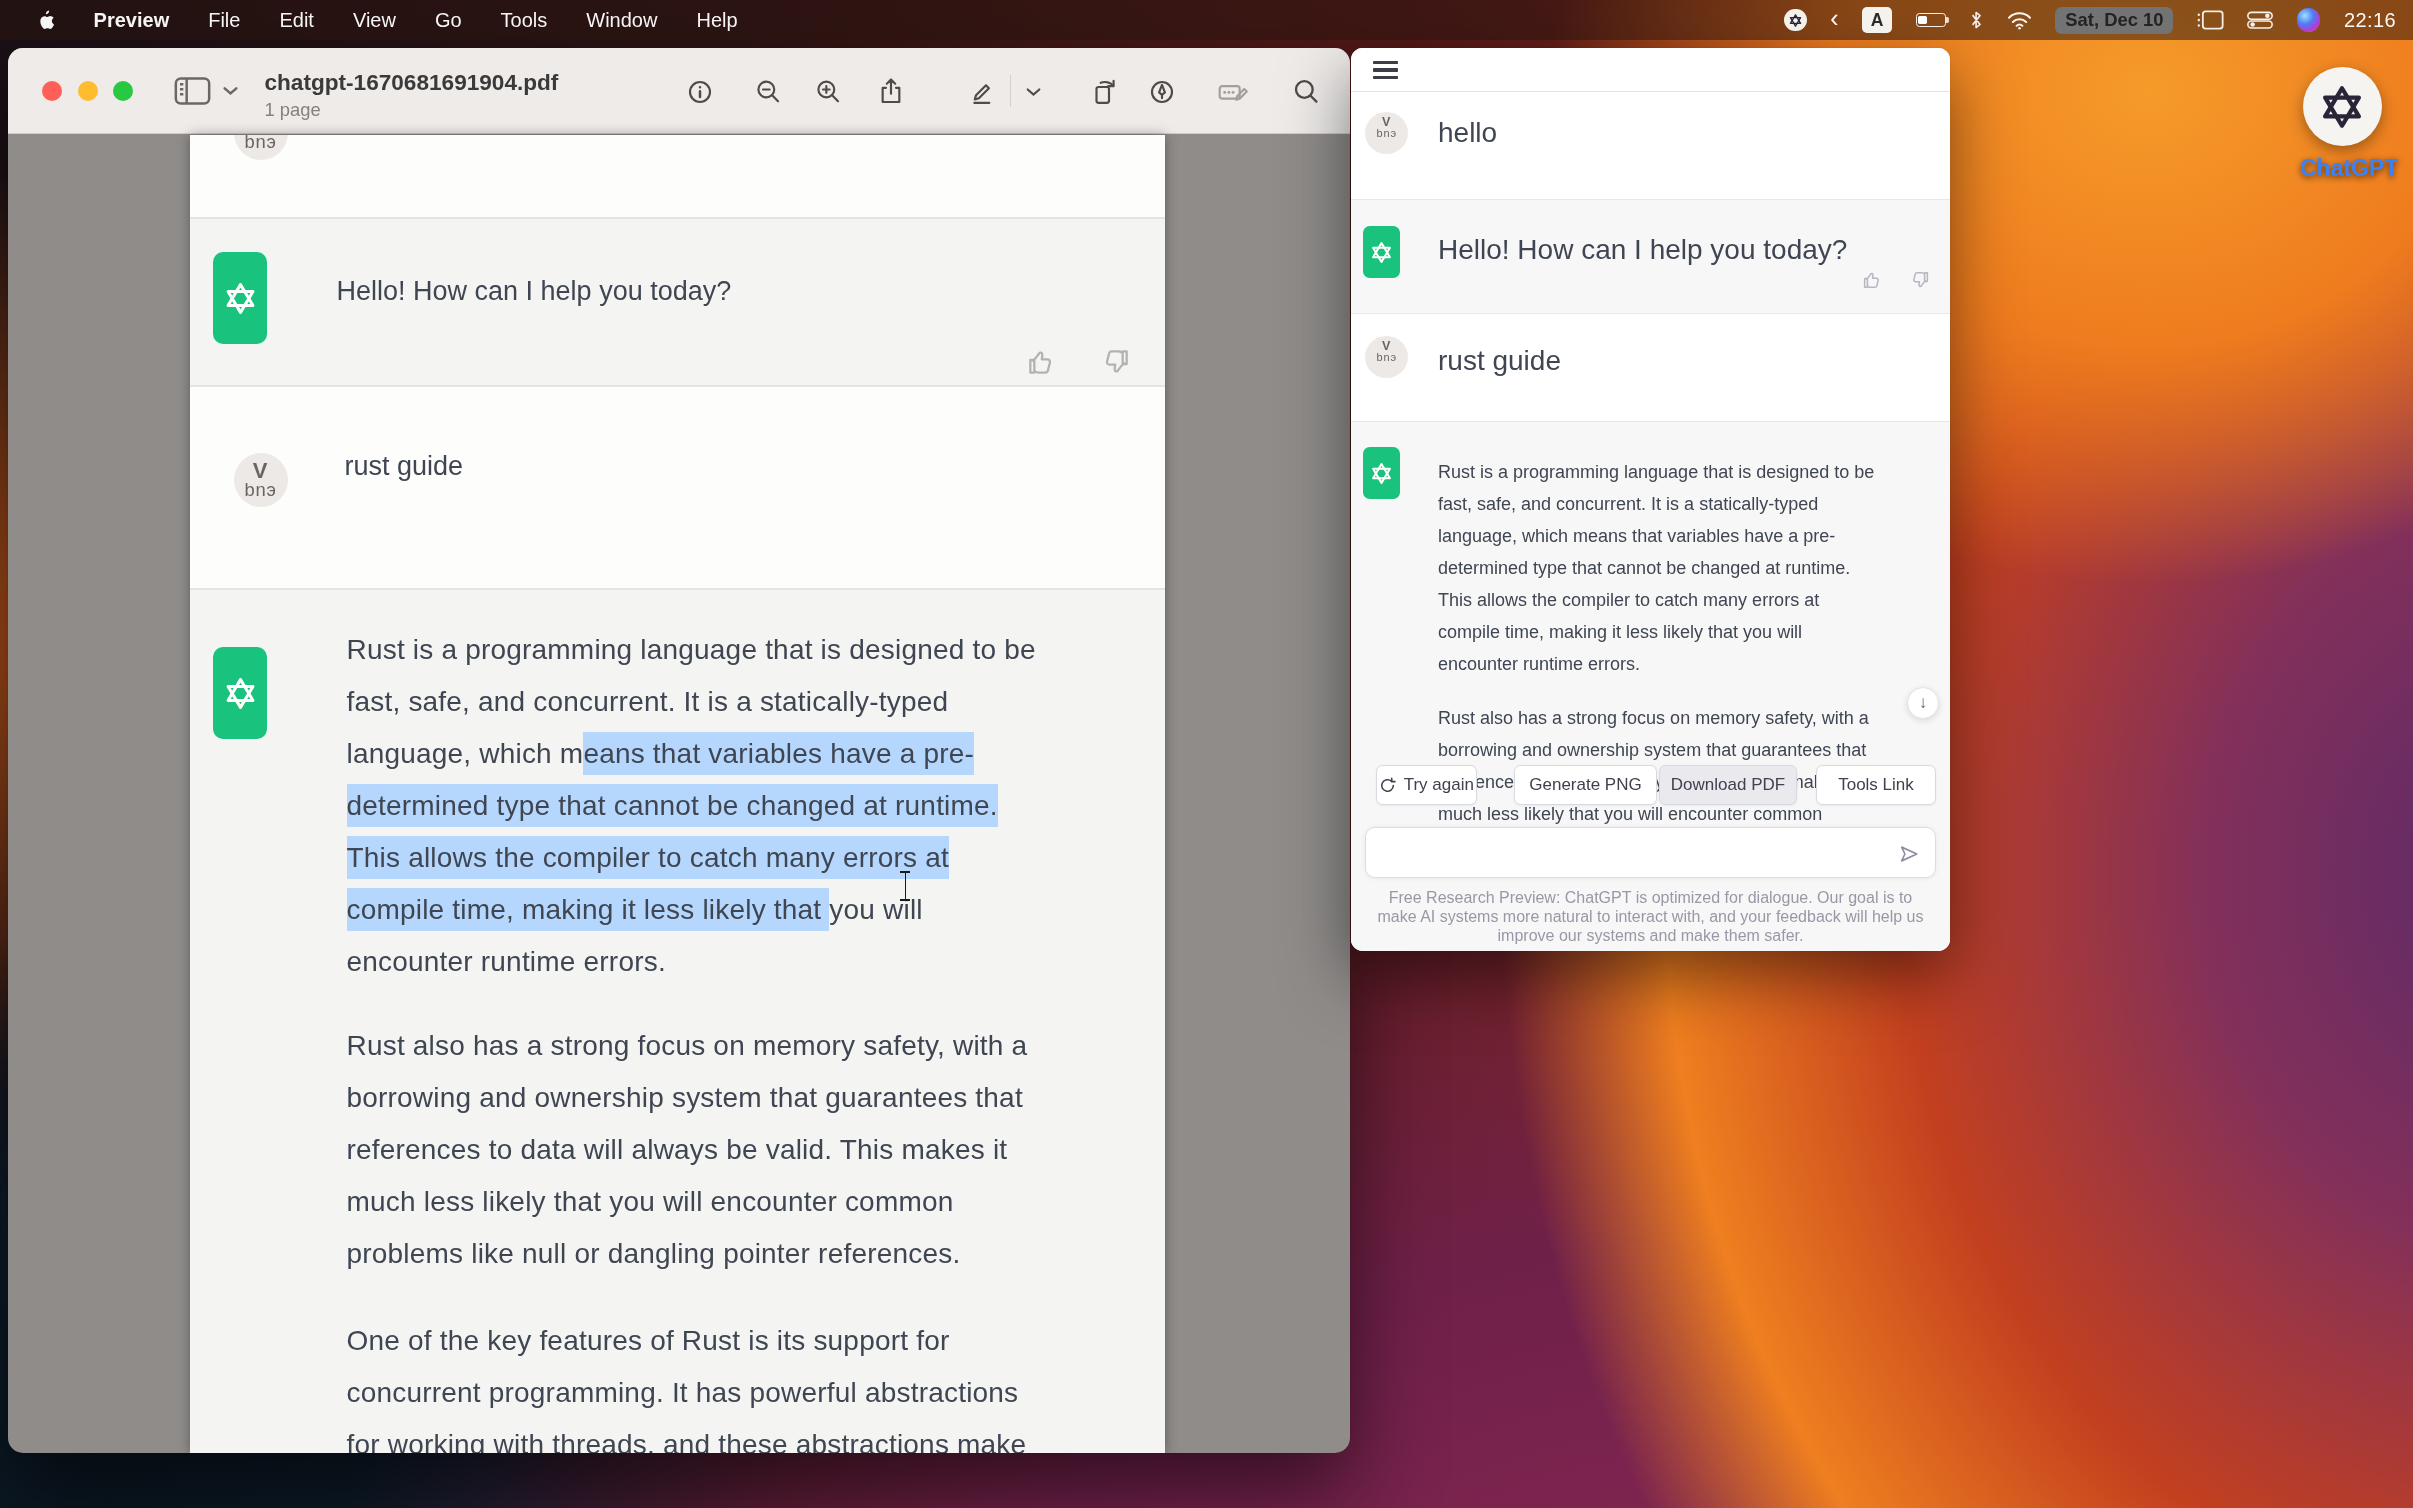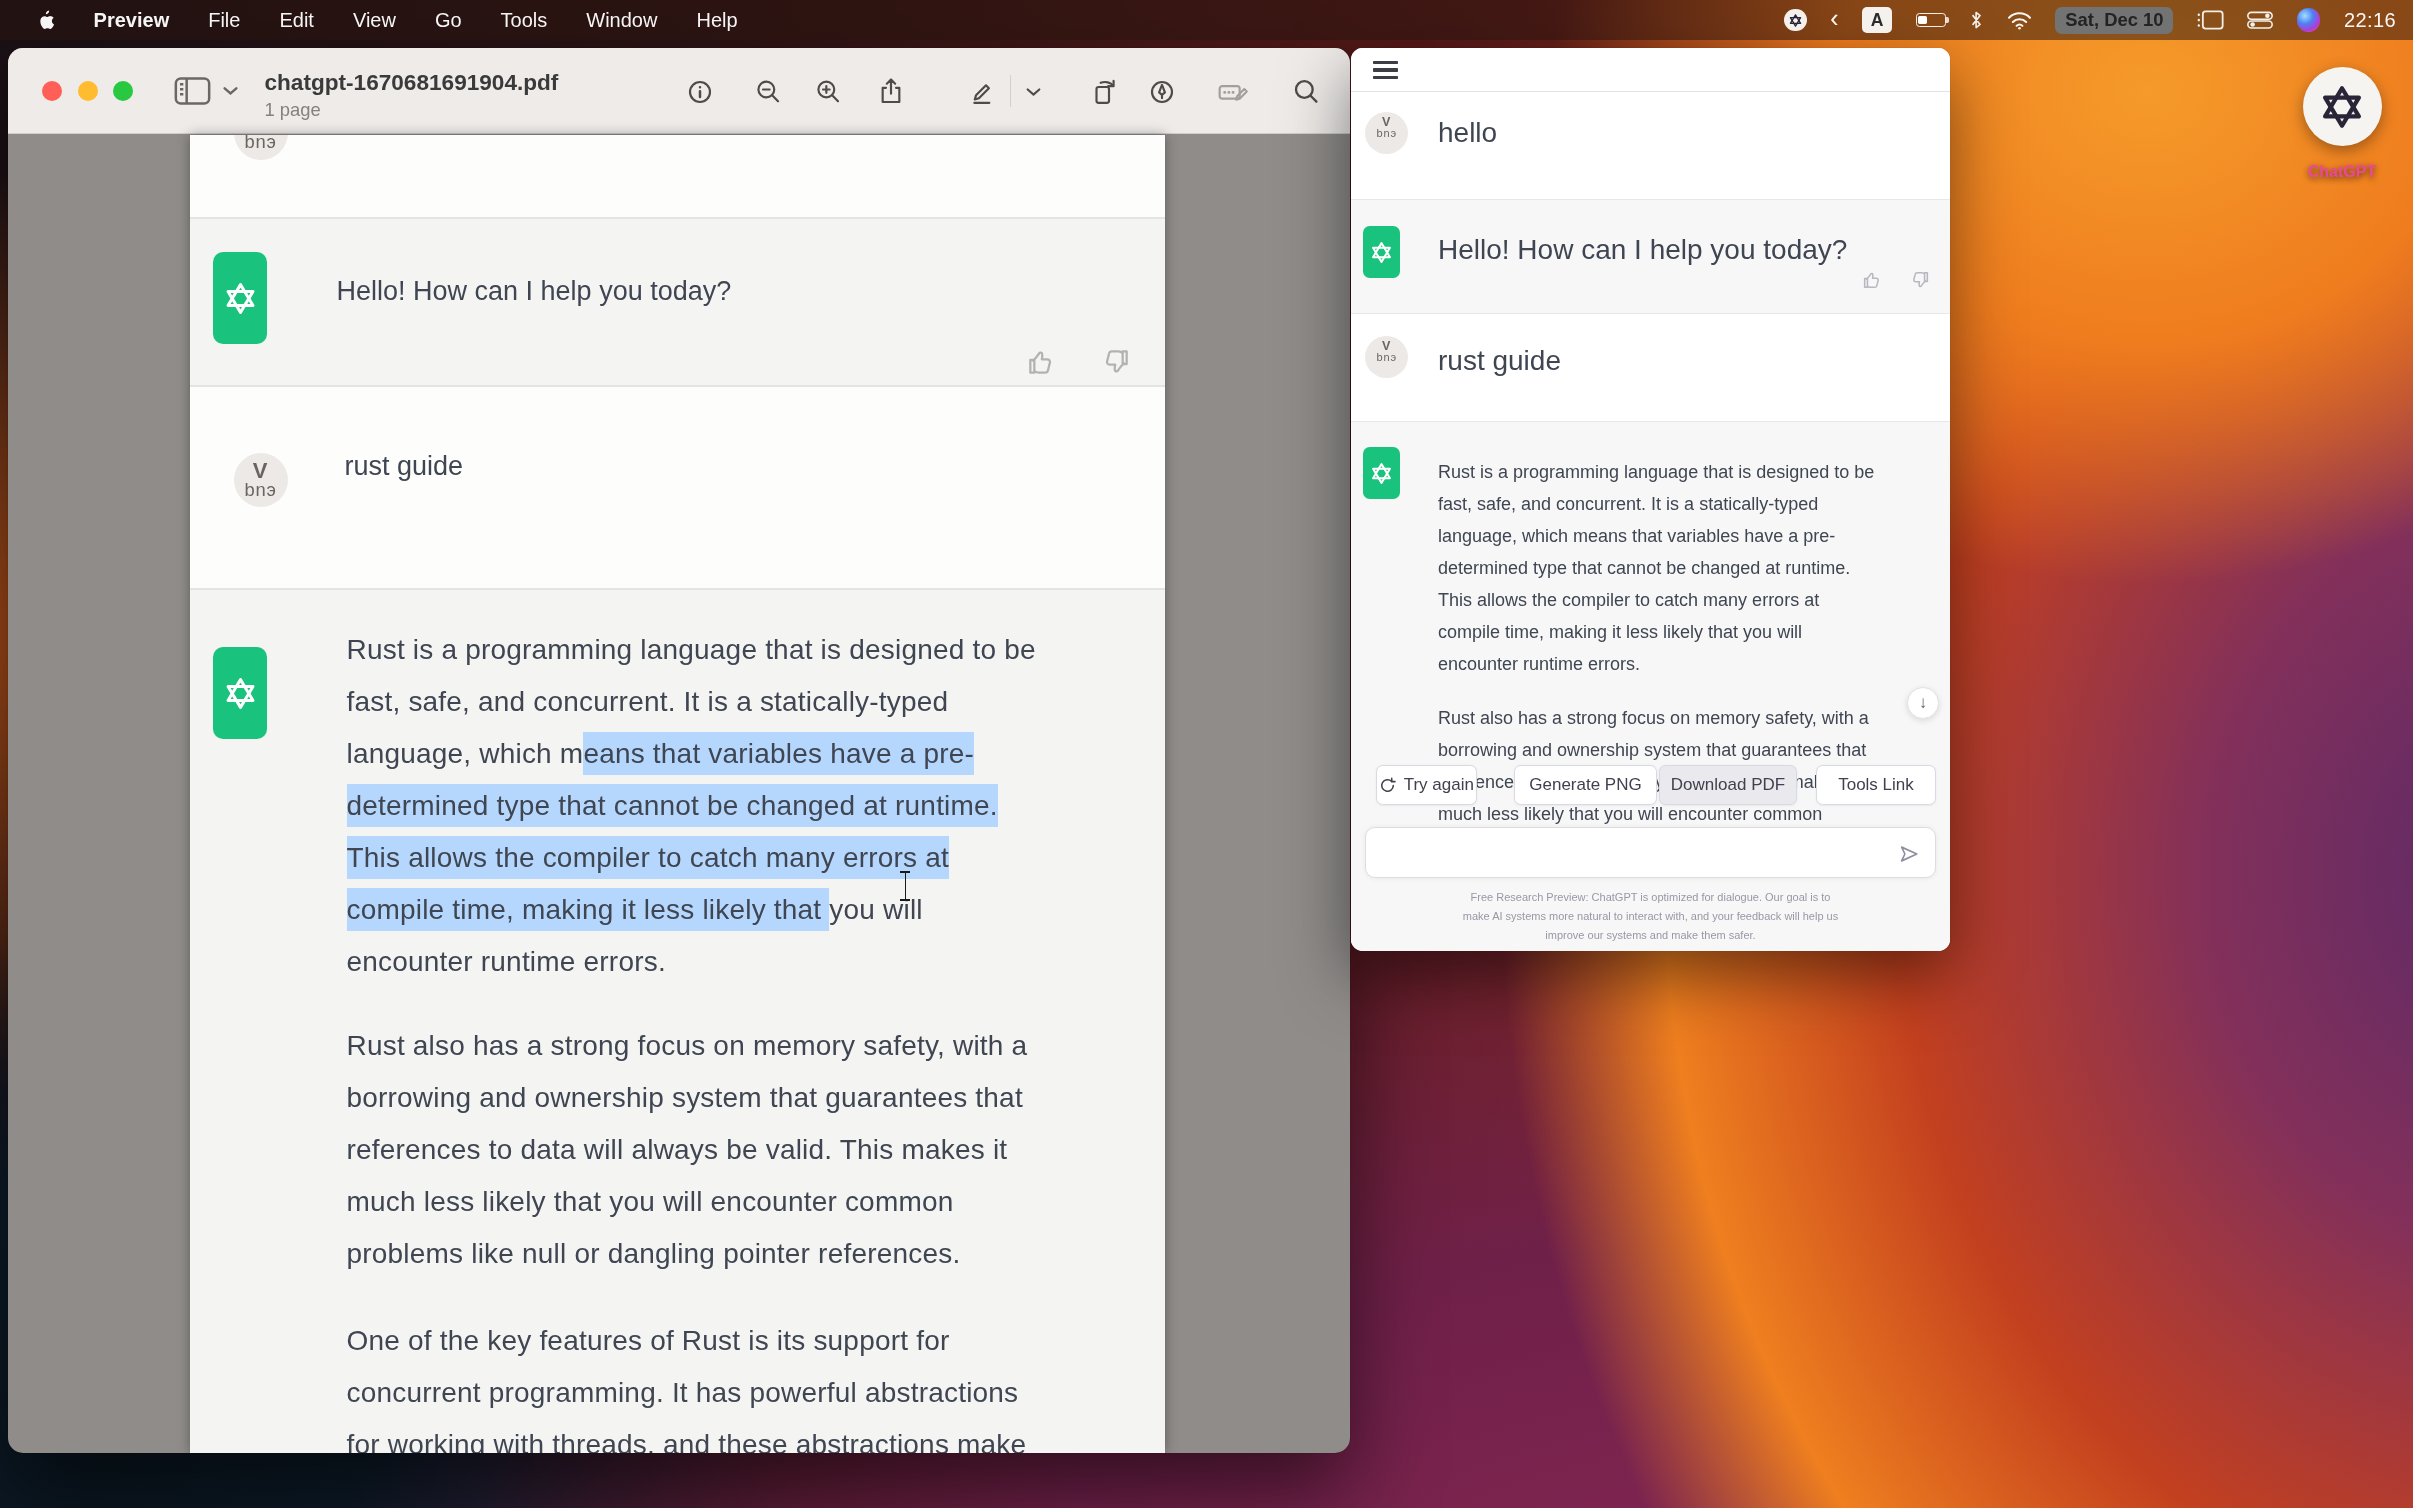--- a/index.html
+++ b/index.html
@@ -38,21 +38,21 @@
   .battery-fill { position:absolute; left:1.7px; top:1.7px; bottom:1.7px; width:9.2px; background:#fff; border-radius:1.7px; }
   .battery-tip { position:absolute; right:-4.2px; top:3.4px; width:2.5px; height:5.9px; background:rgba(255,255,255,0.8); border-radius:0 1.7px 1.7px 0; }
   .date-pill { background:#737373; color:#232323; font-size:18.4px; font-weight:700; border-radius:6.7px; padding:2.5px 10px; white-space:nowrap; }
   .siri-orb { width:23.5px; height:23.5px; border-radius:50%;
     background:radial-gradient(circle at 34% 32%, #9fe0ff 0%, #4f7df2 38%, #b23bd6 68%, #e85a8a 100%); }
   .time-label { font-size:20px; font-weight:500; letter-spacing:0.4px; }
 
   
   #desktop-icon { left:2300px; top:67px; width:84px; text-align:center; }
   #desktop-icon .circ { width:79px; height:79px; margin:0 auto; border-radius:50%; background:#f6f4f1; display:flex; align-items:center; justify-content:center; box-shadow:0 5px 15px rgba(0,0,0,0.35); }
-  #desktop-icon .lbl { margin-top:17px; color:#ec4899; font-size:16px; font-weight:700; text-shadow:0 1.7px 6.7px rgba(0,0,0,0.65); }
+  #desktop-icon .lbl { margin-top:9px; color:#3b82f6; font-size:23px; font-weight:700; text-shadow:0 1.7px 6.7px rgba(0,0,0,0.65); }
 
   
   #preview-win { left:7.5px; top:48px; width:1342px; height:1405px; border-radius:15px; overflow:hidden;
     background:#8f8c8a; box-shadow:0 38px 84px rgba(0,0,0,0.55), 0 0 0.8px rgba(0,0,0,0.5); }
   #pv-titlebar { position:absolute; left:0; top:0; width:100%; height:86px; background:#eeebe9; border-bottom:0.8px solid #cfccc9; }
   .tl { position:absolute; top:33px; width:20px; height:20px; border-radius:50%; }
   .tl.red { left:34px; background:#ff5f57; } .tl.yellow { left:70px; background:#febc2e; } .tl.green { left:105px; background:#28c840; }
   #pv-sidebar-btn { position:absolute; left:166px; top:28px; display:flex; align-items:center; gap:11.7px; color:#6b6864; }
   #pv-title-block { position:absolute; left:257px; top:22px; }
   #pv-title { font-size:22.6px; font-weight:700; color:#3a3a3a; }
@@ -98,21 +98,21 @@
     border:0.8px solid #e2e2e7; box-shadow:0 1.7px 6.7px rgba(0,0,0,0.12); display:flex; align-items:center; justify-content:center;
     font-size:17px; color:#5f6168; }
   #chat-buttons { position:absolute; left:0; top:717px; width:100%; height:40px; }
   .chat-btn { position:absolute; top:0; height:40px; background:#fff; border:0.8px solid #d9d9e3; border-radius:6.7px;
     font-size:17px; color:#40414f; display:flex; align-items:center; justify-content:center; gap:7.5px;
     font-family:"Liberation Sans",sans-serif; box-shadow:0 0.8px 2.5px rgba(0,0,0,0.06); }
   .chat-btn.active { background:#e9e9ee; }
   #chat-input { position:absolute; left:14.2px; top:779px; width:571px; height:51px; background:#fff; border:0.8px solid #dcdce2;
     border-radius:10px; box-shadow:0 0.8px 5px rgba(0,0,0,0.06); }
   #send-icon { position:absolute; right:15px; top:15px; }
-  #chat-footer { position:absolute; left:0; top:840px; width:100%; text-align:center; font-size:11px; line-height:19px; color:#9898a6; }
+  #chat-footer { position:absolute; left:0; top:840px; width:100%; text-align:center; font-size:16px; line-height:19px; color:#9898a6; }
 
   svg { display:block; }
 </style>
 </head>
 <body>
 
 <div id="wallpaper" class="abs"></div>
 
 <div id="desktop-icon" class="abs">
   <div class="circ">

